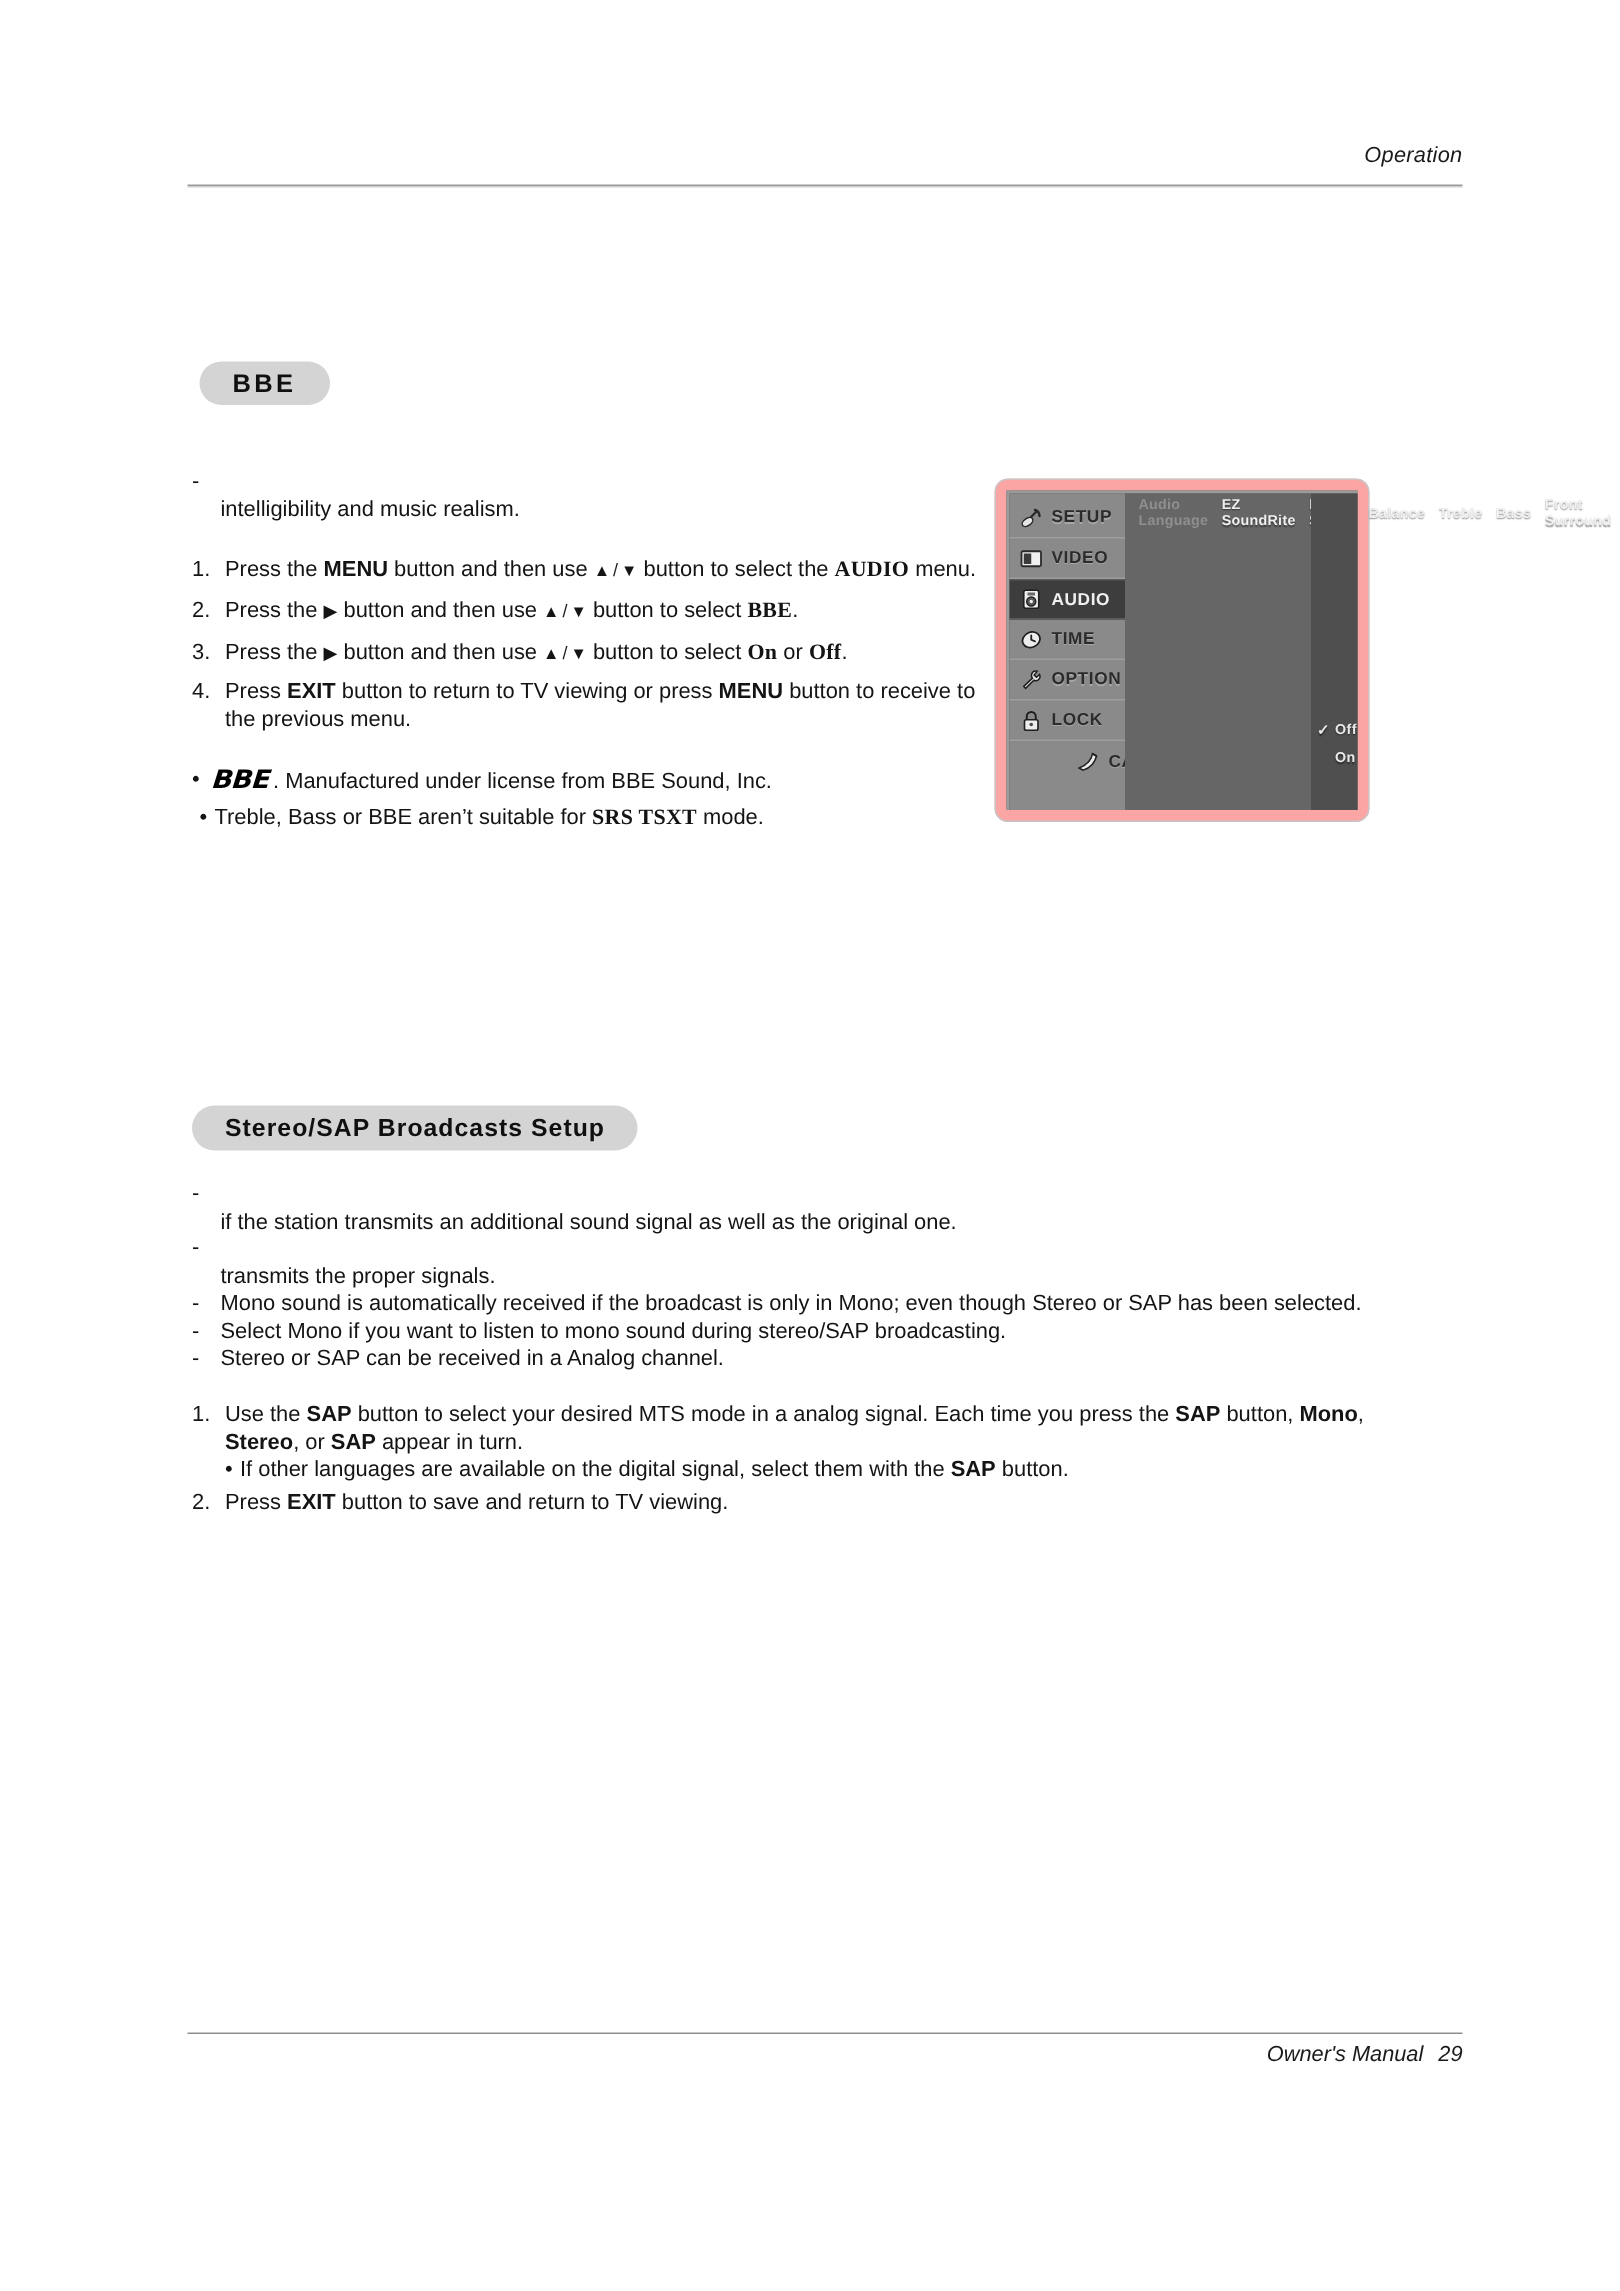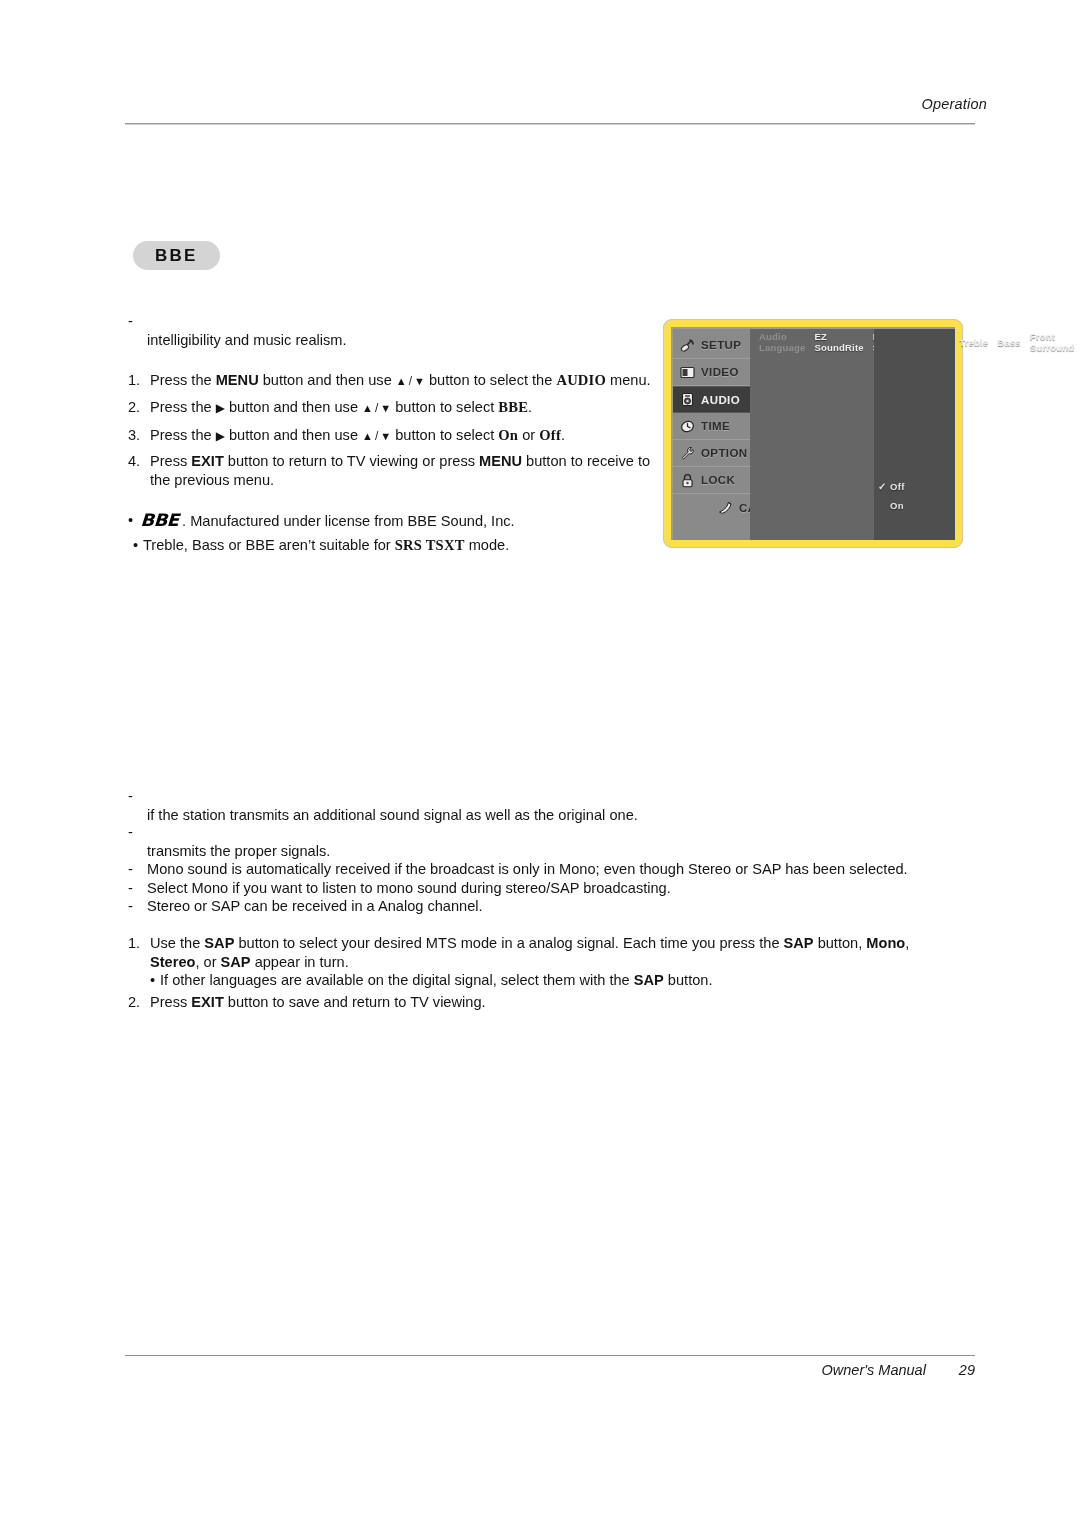--- a/index.html
+++ b/index.html
@@ -21,21 +21,21 @@
     position: absolute;
     inset: 0;
     width: 1080px;
     height: 1527px;
     overflow: hidden;
   }
 
   
   .runhead {
     position: absolute;
-    left: 137px;
+    left: 125px;
     top: 96px;
     width: 850px;
     text-align: right;
     font-style: italic;
     font-size: 14.5px;
     letter-spacing: .2px;
     color: #1a1a1a;
   }
   .rule-top {
     position: absolute;
@@ -116,23 +116,23 @@
     transform-origin: left center;
     color: #000;
     padding-right: 4px;
   }
 
   
   .osd {
     position: absolute;
     left: 663px;
     top: 319px;
-    width: 300px;
+    width: 250px;
     height: 229px;
-    background: #fde047;
+    background: #fca5a5;
     border-radius: 9px;
     box-sizing: border-box;
     padding: 8px;
     box-shadow: 0 0 0 1px #c6c6c6 inset;
   }
   .osd-inner {
     position: relative;
     width: 100%;
     height: 100%;
     background: #4f4f4f;
@@ -272,21 +272,21 @@
   .footer {
     position: absolute;
     left: 125px;
     top: 1362px;
     width: 850px;
     text-align: right;
     font-style: italic;
     font-size: 14.5px;
     color: #1a1a1a;
   }
-  .footer .pg { font-style: italic; font-weight: 400; padding-left: 10px; margin-left: 23px; }
+  .footer .pg { font-style: italic; font-weight: 400; padding-left: 10px; }
 </style>
 </head>
 <body>
 
 <div class="page">
 
   <div class="runhead">Operation</div>
   <div class="rule-top"></div>
 
   <div class="pill" id="pill-bbe">
@@ -464,20 +464,23 @@
           <span>Off</span>
         </div>
         <div class="val" style="top:171px;">
           <span>On</span>
         </div>
       </div>
 
     </div>
   </div>
 
+  <div class="pill" id="pill-stereo">
+    <span>Stereo/SAP Broadcasts Setup</span>
+  </div>
 
   <div class="block" style="left:128px; top:787px; width:848px;">
     <div class="dashline">
       <span class="marker dash">-</span>
       <span class="bodytext">
         <br>
         <span>if the station transmits an additional sound signal as well as the original one.</span>
       </span>
     </div>
   </div>

